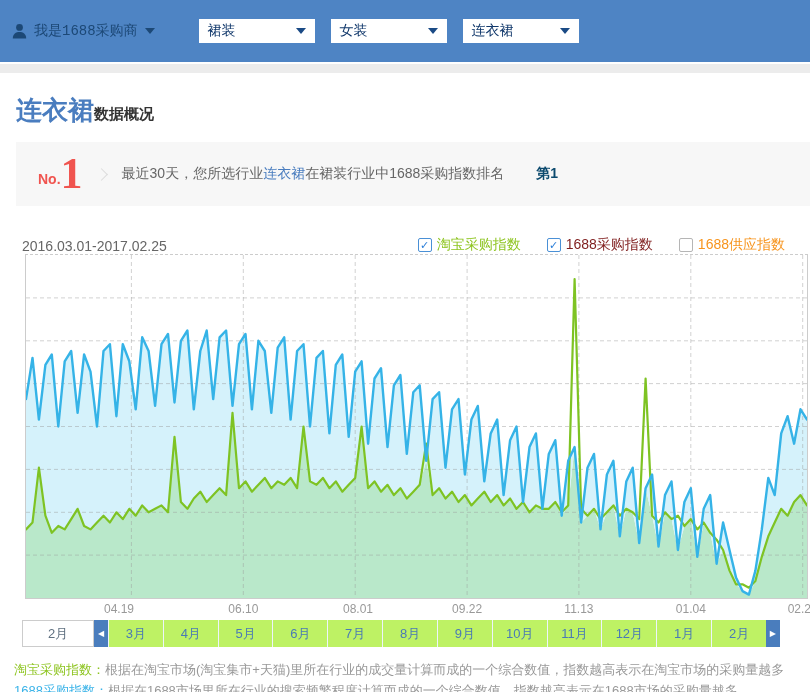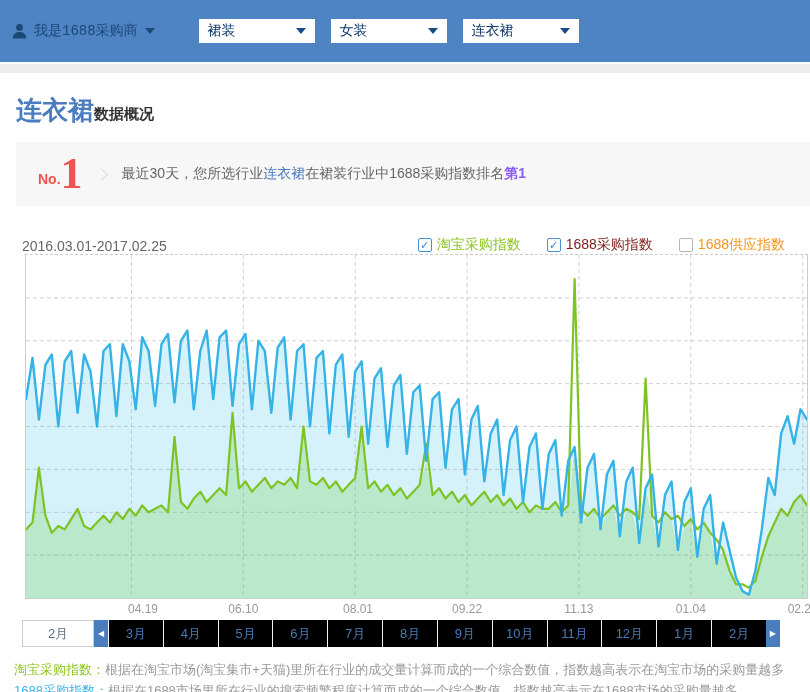--- a/index.html
+++ b/index.html
@@ -22,38 +22,38 @@
   .title-keyword { font-size:26px; font-weight:bold; color:#4a7dbf; }
   .title-suffix { font-size:15px; font-weight:bold; color:#333; }
   
   .rank-banner { margin:14px 0 0 16px; width:794px; height:64px; background:#f7f7f7; display:flex; align-items:center; }
   .rank-no-wrap { display:flex; align-items:flex-end; margin-left:22px; }
   .rank-no-label { color:#f0544f; font-weight:bold; font-size:14px; padding-bottom:7px; }
   .rank-number { color:#f0544f; font-weight:bold; font-size:44px; line-height:0.92; font-family:"Liberation Serif","DejaVu Serif",serif; }
   .chev { width:9px; height:9px; border-top:1px solid #dcdcdc; border-right:1px solid #dcdcdc; transform:rotate(45deg); margin:0 16px 0 14px; }
   .rank-text { font-size:14px; color:#666; }
   .kw-blue { color:#4a7dbf; }
-  .rank-red { color:#8b5cf6; font-weight:bold; }
+  .rank-red { color:#0c4a6e; font-weight:bold;margin-left:32px; }
   
   .chart-header { margin:26px 25px 0 22px; display:flex; justify-content:space-between; align-items:flex-end; height:22px; }
   .date-range { font-size:14px; color:#666; }
   .legend { display:flex; gap:26px; }
   .legend-item { display:flex; align-items:center; gap:5px; font-size:14px; cursor:pointer; }
   .cbx { width:14px; height:14px; border-radius:2px; background:#fff; font-size:11px; font-weight:bold; line-height:12px; text-align:center; }
   .cbx.checked { border:1px solid #4a90d6; color:#2b7ed8; }
   .cbx.unchecked { border:1px solid #b5b5b5; color:transparent; }
   
   .plot { margin-left:25px; width:783px; height:345px; border:1px solid #ccc; border-top-style:dashed; position:relative; background:#fff; }
   .x-labels { margin-left:25px; width:783px; height:20px; position:relative; }
   .x-labels span { position:absolute; top:3px; transform:translateX(-50%); font-size:12px; color:#999; white-space:nowrap; }
   
   .month-bar { margin:1px 0 0 22px; width:758px; height:27px; display:flex; font-size:13px; }
   .month-active { width:72px; background:#fff; border:1px solid #ccc; color:#5f7080; text-align:center; line-height:25px; cursor:pointer; }
   .month-arrow { width:14px; background:#4a7dbd; color:#fff; font-size:8px; line-height:27px; text-align:center; cursor:pointer; }
-  .month-tab { flex:1; background:#000000; color:#4a7ab5; text-align:center; line-height:27px; border-left:1px solid #edf4fb; cursor:pointer; }
+  .month-tab { flex:1; background:#bef264; color:#4a7ab5; text-align:center; line-height:27px; border-left:1px solid #edf4fb; cursor:pointer; }
   
   .footnotes { margin:12px 0 0 14px; font-size:13px; line-height:21px; color:#999; }
   .fn-label { font-weight:normal; }
 </style>
 </head>
 <body>
 
 <header class="top-header">
   <div class="user-chip">
     <svg width="15" height="16" viewBox="0 0 15 16">
@@ -127,21 +127,21 @@
       <line x1="0" y1="128.6" x2="781" y2="128.6" stroke="#999" stroke-opacity="0.45" stroke-dasharray="4,3" stroke-width="1"></line>
       <line x1="0" y1="171.5" x2="781" y2="171.5" stroke="#999" stroke-opacity="0.45" stroke-dasharray="4,3" stroke-width="1"></line>
       <line x1="0" y1="214.4" x2="781" y2="214.4" stroke="#999" stroke-opacity="0.45" stroke-dasharray="4,3" stroke-width="1"></line>
       <line x1="0" y1="257.3" x2="781" y2="257.3" stroke="#999" stroke-opacity="0.45" stroke-dasharray="4,3" stroke-width="1"></line>
       <line x1="0" y1="300.1" x2="781" y2="300.1" stroke="#999" stroke-opacity="0.45" stroke-dasharray="4,3" stroke-width="1"></line>
       <path d="M0.0,274.4 L6.5,267.5 L12.9,212.7 L19.4,260.7 L25.8,277.8 L32.3,271.0 L38.7,274.4 L45.2,264.1 L51.6,253.8 L58.1,271.0 L64.5,274.4 L71.0,267.5 L77.5,260.7 L83.9,267.5 L90.4,257.3 L96.8,264.1 L103.3,253.8 L109.7,260.7 L116.2,250.4 L122.6,257.3 L129.1,253.8 L135.5,250.4 L142.0,257.3 L148.5,181.8 L154.9,247.0 L161.4,253.8 L167.8,243.5 L174.3,236.7 L180.7,247.0 L187.2,240.1 L193.6,233.2 L200.1,240.1 L206.5,157.8 L213.0,233.2 L219.5,226.4 L225.9,236.7 L232.4,229.8 L238.8,222.9 L245.3,233.2 L251.7,226.4 L258.2,229.8 L264.6,222.9 L271.1,233.2 L277.5,171.5 L284.0,226.4 L290.5,229.8 L296.9,222.9 L303.4,233.2 L309.8,226.4 L316.3,236.7 L322.7,229.8 L329.2,222.9 L335.6,171.5 L342.1,233.2 L348.5,226.4 L355.0,236.7 L361.5,229.8 L367.9,240.1 L374.4,233.2 L380.8,243.5 L387.3,236.7 L393.7,229.8 L400.2,188.7 L406.6,240.1 L413.1,233.2 L419.5,243.5 L426.0,236.7 L432.5,247.0 L438.9,240.1 L445.4,250.4 L451.8,243.5 L458.3,236.7 L464.7,247.0 L471.2,240.1 L477.6,250.4 L484.1,243.5 L490.5,253.8 L497.0,247.0 L503.5,257.3 L509.9,250.4 L516.4,253.8 L522.8,253.8 L529.3,247.0 L535.7,257.3 L542.2,250.4 L548.6,24.0 L555.1,253.8 L561.5,260.7 L568.0,253.8 L574.5,264.1 L580.9,257.3 L587.4,250.4 L593.8,260.7 L600.3,253.8 L606.7,257.3 L613.2,264.1 L619.6,123.5 L626.1,260.7 L632.5,267.5 L639.0,257.3 L645.5,264.1 L651.9,260.7 L658.4,271.0 L664.8,264.1 L671.3,274.4 L677.7,267.5 L684.2,277.8 L690.6,284.7 L697.1,295.0 L703.5,315.6 L710.0,329.3 L716.5,329.3 L722.9,332.7 L729.4,325.9 L735.8,301.8 L742.3,281.3 L748.7,267.5 L755.2,253.8 L761.6,260.7 L768.1,247.0 L774.5,240.1 L781.0,250.4" fill="none" stroke="#7ec323" stroke-width="2.2" stroke-linejoin="round" stroke-linecap="round"></path>
       <path d="M0.0,144.1 L6.5,102.9 L12.9,164.6 L19.4,109.8 L25.8,99.5 L32.3,171.5 L38.7,106.3 L45.2,96.0 L51.6,157.8 L58.1,99.5 L64.5,116.6 L71.0,171.5 L77.5,96.0 L83.9,89.2 L90.4,161.2 L96.8,89.2 L103.3,106.3 L109.7,154.3 L116.2,82.3 L122.6,96.0 L129.1,150.9 L135.5,89.2 L142.0,78.9 L148.5,147.5 L154.9,85.8 L161.4,75.5 L167.8,154.3 L174.3,96.0 L180.7,75.5 L187.2,144.1 L193.6,82.3 L200.1,75.5 L206.5,150.9 L213.0,89.2 L219.5,78.9 L225.9,154.3 L232.4,85.8 L238.8,96.0 L245.3,157.8 L251.7,92.6 L258.2,82.3 L264.6,164.6 L271.1,96.0 L277.5,89.2 L284.0,171.5 L290.5,102.9 L296.9,96.0 L303.4,178.4 L309.8,109.8 L316.3,99.5 L322.7,181.8 L329.2,116.6 L335.6,106.3 L342.1,188.7 L348.5,123.5 L355.0,113.2 L361.5,192.1 L367.9,130.3 L374.4,120.0 L380.8,198.9 L387.3,137.2 L393.7,130.3 L400.2,205.8 L406.6,144.1 L413.1,137.2 L419.5,212.7 L426.0,154.3 L432.5,144.1 L438.9,219.5 L445.4,164.6 L451.8,150.9 L458.3,226.4 L464.7,178.4 L471.2,164.6 L477.6,240.1 L484.1,185.2 L490.5,171.5 L497.0,247.0 L503.5,192.1 L509.9,178.4 L516.4,253.8 L522.8,198.9 L529.3,185.2 L535.7,260.7 L542.2,205.8 L548.6,192.1 L555.1,267.5 L561.5,212.7 L568.0,198.9 L574.5,274.4 L580.9,219.5 L587.4,205.8 L593.8,281.3 L600.3,226.4 L606.7,212.7 L613.2,288.1 L619.6,233.2 L626.1,219.5 L632.5,291.6 L639.0,240.1 L645.5,226.4 L651.9,295.0 L658.4,247.0 L664.8,233.2 L671.3,301.8 L677.7,253.8 L684.2,240.1 L690.6,308.7 L697.1,267.5 L703.5,295.0 L710.0,322.4 L716.5,336.1 L722.9,339.6 L729.4,315.6 L735.8,274.4 L742.3,222.9 L748.7,240.1 L755.2,178.4 L761.6,161.2 L768.1,188.7 L774.5,154.3 L781.0,164.6" fill="none" stroke="#35b3e7" stroke-width="2.4" stroke-linejoin="round" stroke-linecap="round"></path>
     </svg>
 </div>
 <div class="x-labels" id="x-labels">
-    <span style="left: 118px;">04.19</span>
+    <span style="left: 94px;">04.19</span>
     <span style="left: 218.303px;">06.10</span>
     <span style="left: 333px;">08.01</span>
     <span style="left: 442.061px;">09.22</span>
     <span style="left: 553.939px;">11.13</span>
     <span style="left: 665.818px;">01.04</span>
     <span style="left: 777.697px;">02.25</span>
   </div>
 
 <div class="month-bar" id="month-bar">
   <div class="month-active">2月</div>

